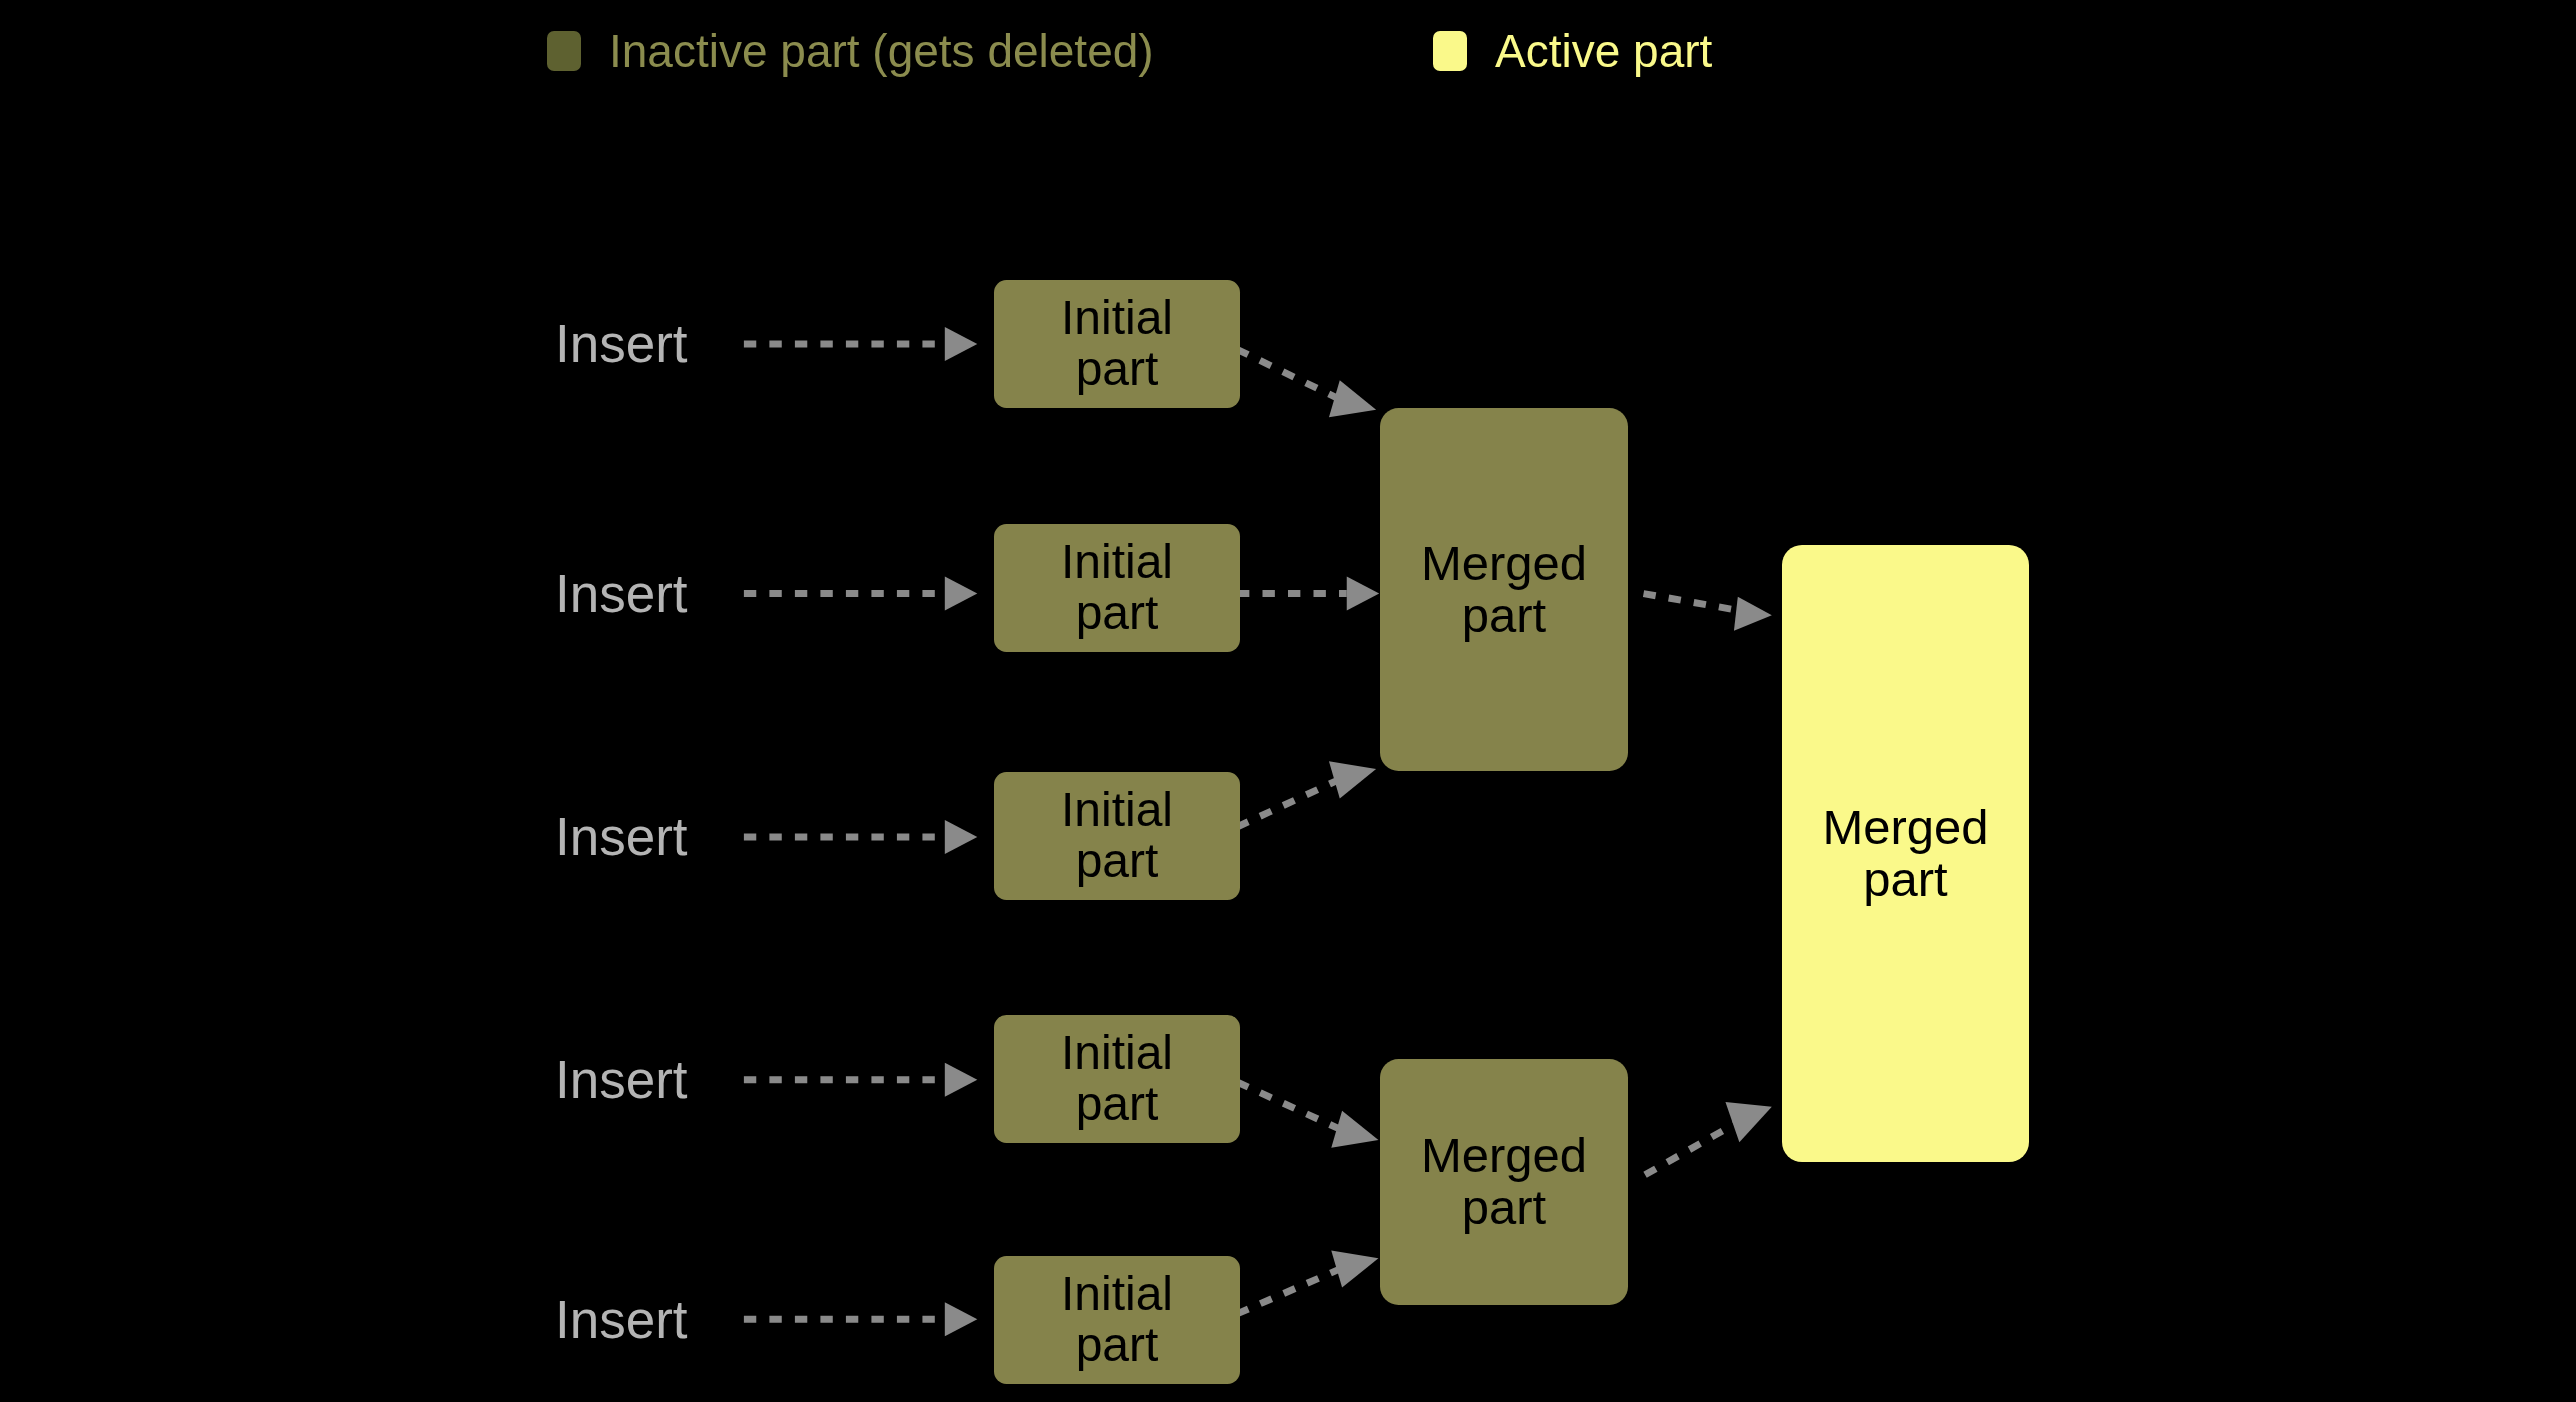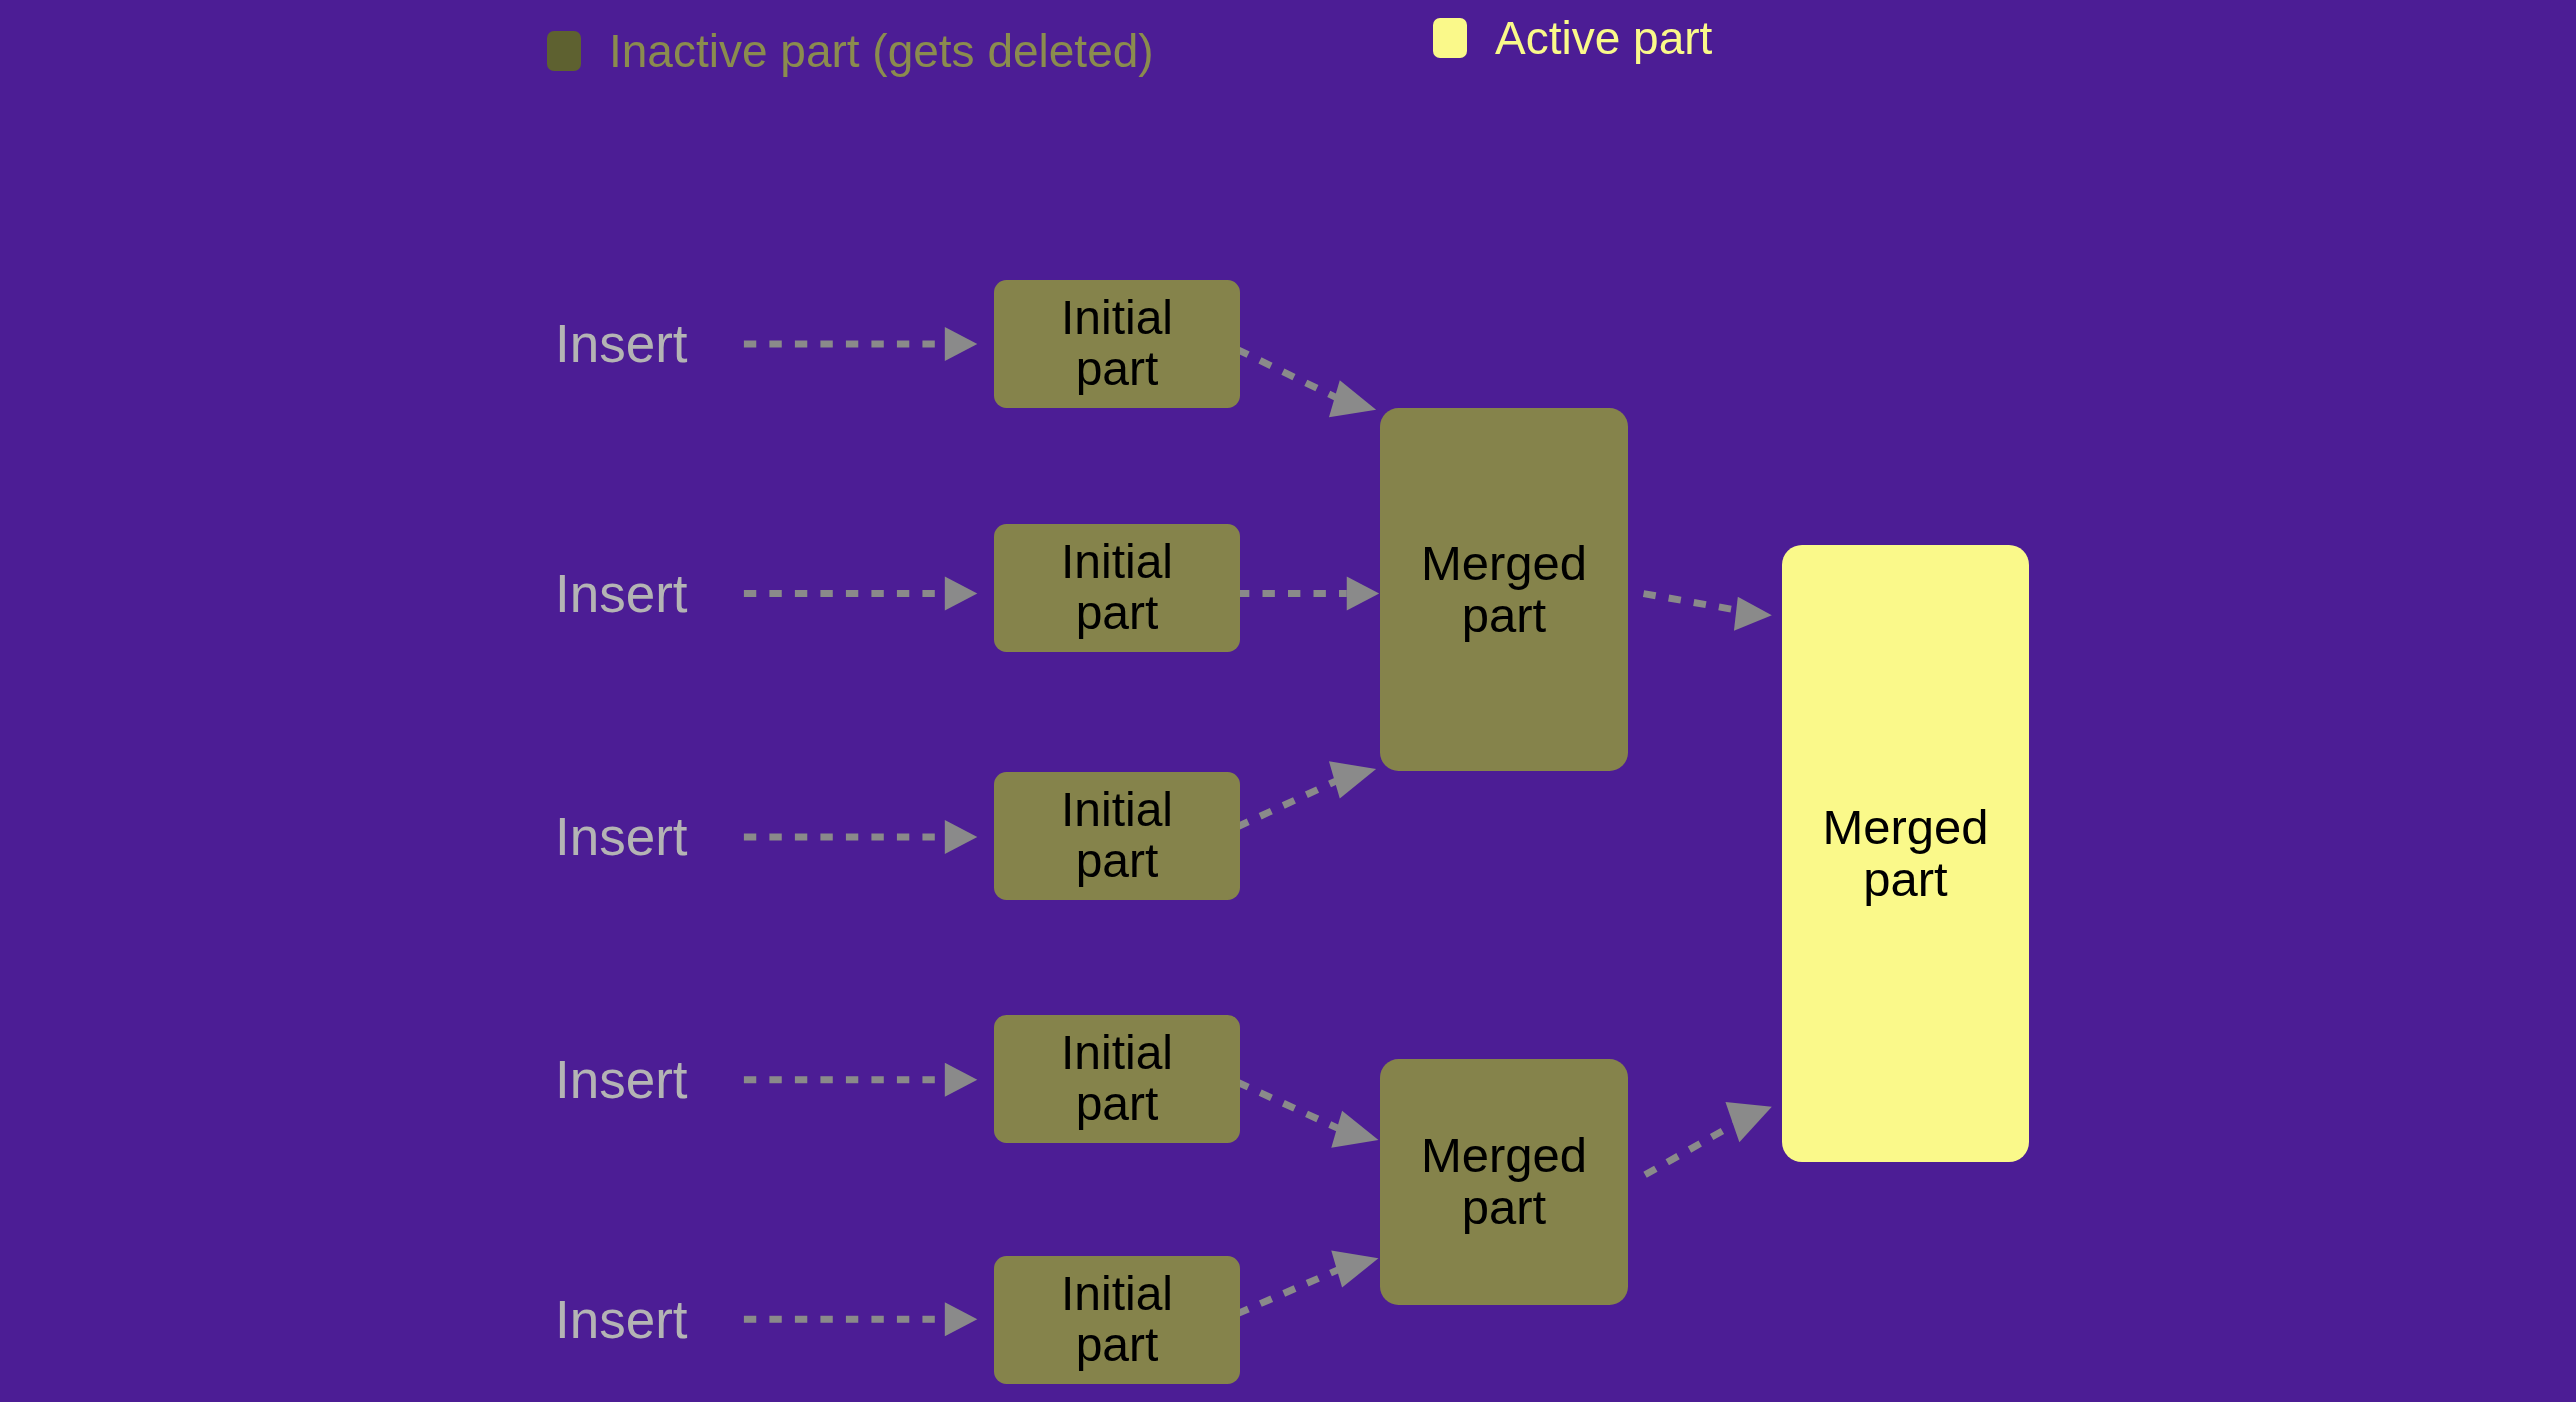--- a/index.html
+++ b/index.html
@@ -11,21 +11,21 @@
     width: 2576px;
     height: 1402px;
     overflow: hidden;
     font-family: "Liberation Sans", sans-serif;
   }
 
   #canvas {
     position: relative;
     width: 2576px;
     height: 1402px;
-    background: #4c1d95;
+    background: #000000;
   }
 
   
   #legend {
     position: absolute;
     left: 0;
     top: 0;
     width: 2576px;
     height: 101px;
   }
@@ -40,21 +40,21 @@
     border-radius: 7px;
     flex: 0 0 auto;
   }
   .legend-label {
     margin-left: 28px;
     font-size: 46px;
     line-height: 1;
     white-space: nowrap;
   }
   #legend-inactive { left: 547px; top: 28px; }
-  #legend-active   { left: 1401px; top: 15px; padding-left: 32px; }
+  #legend-active   { left: 1401px; top: 28px; padding-left: 32px; }
 
   
   .node {
     position: absolute;
     border-radius: 17px;
     display: flex;
     align-items: center;
     justify-content: center;
     text-align: center;
     color: #000000;

